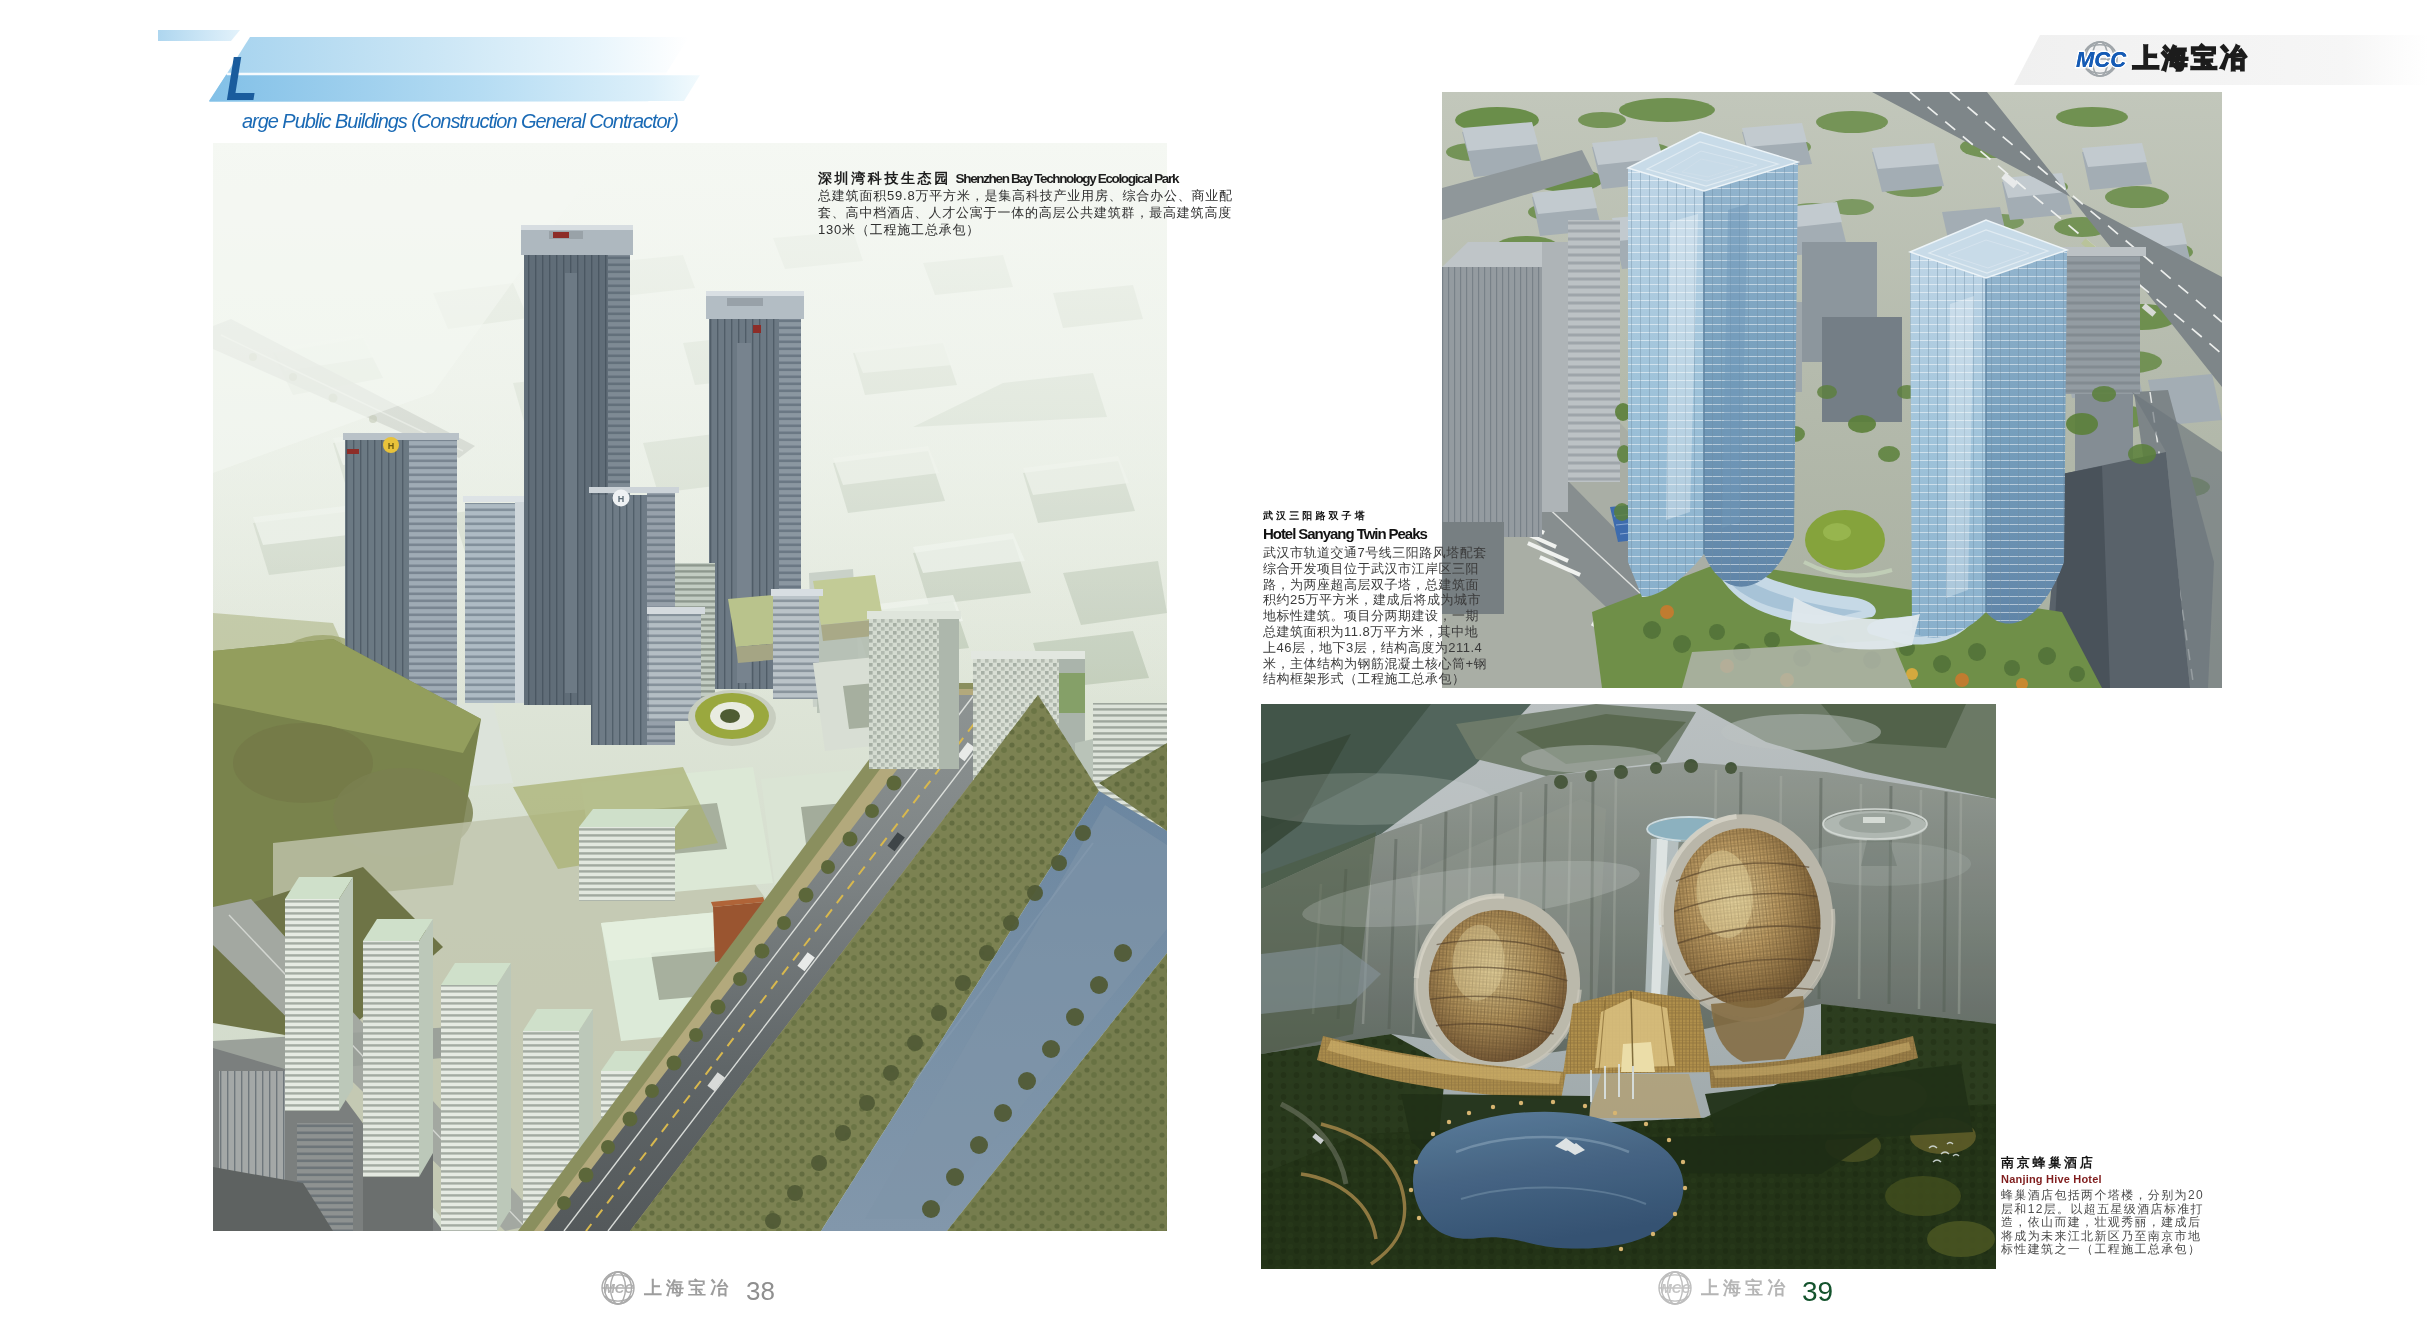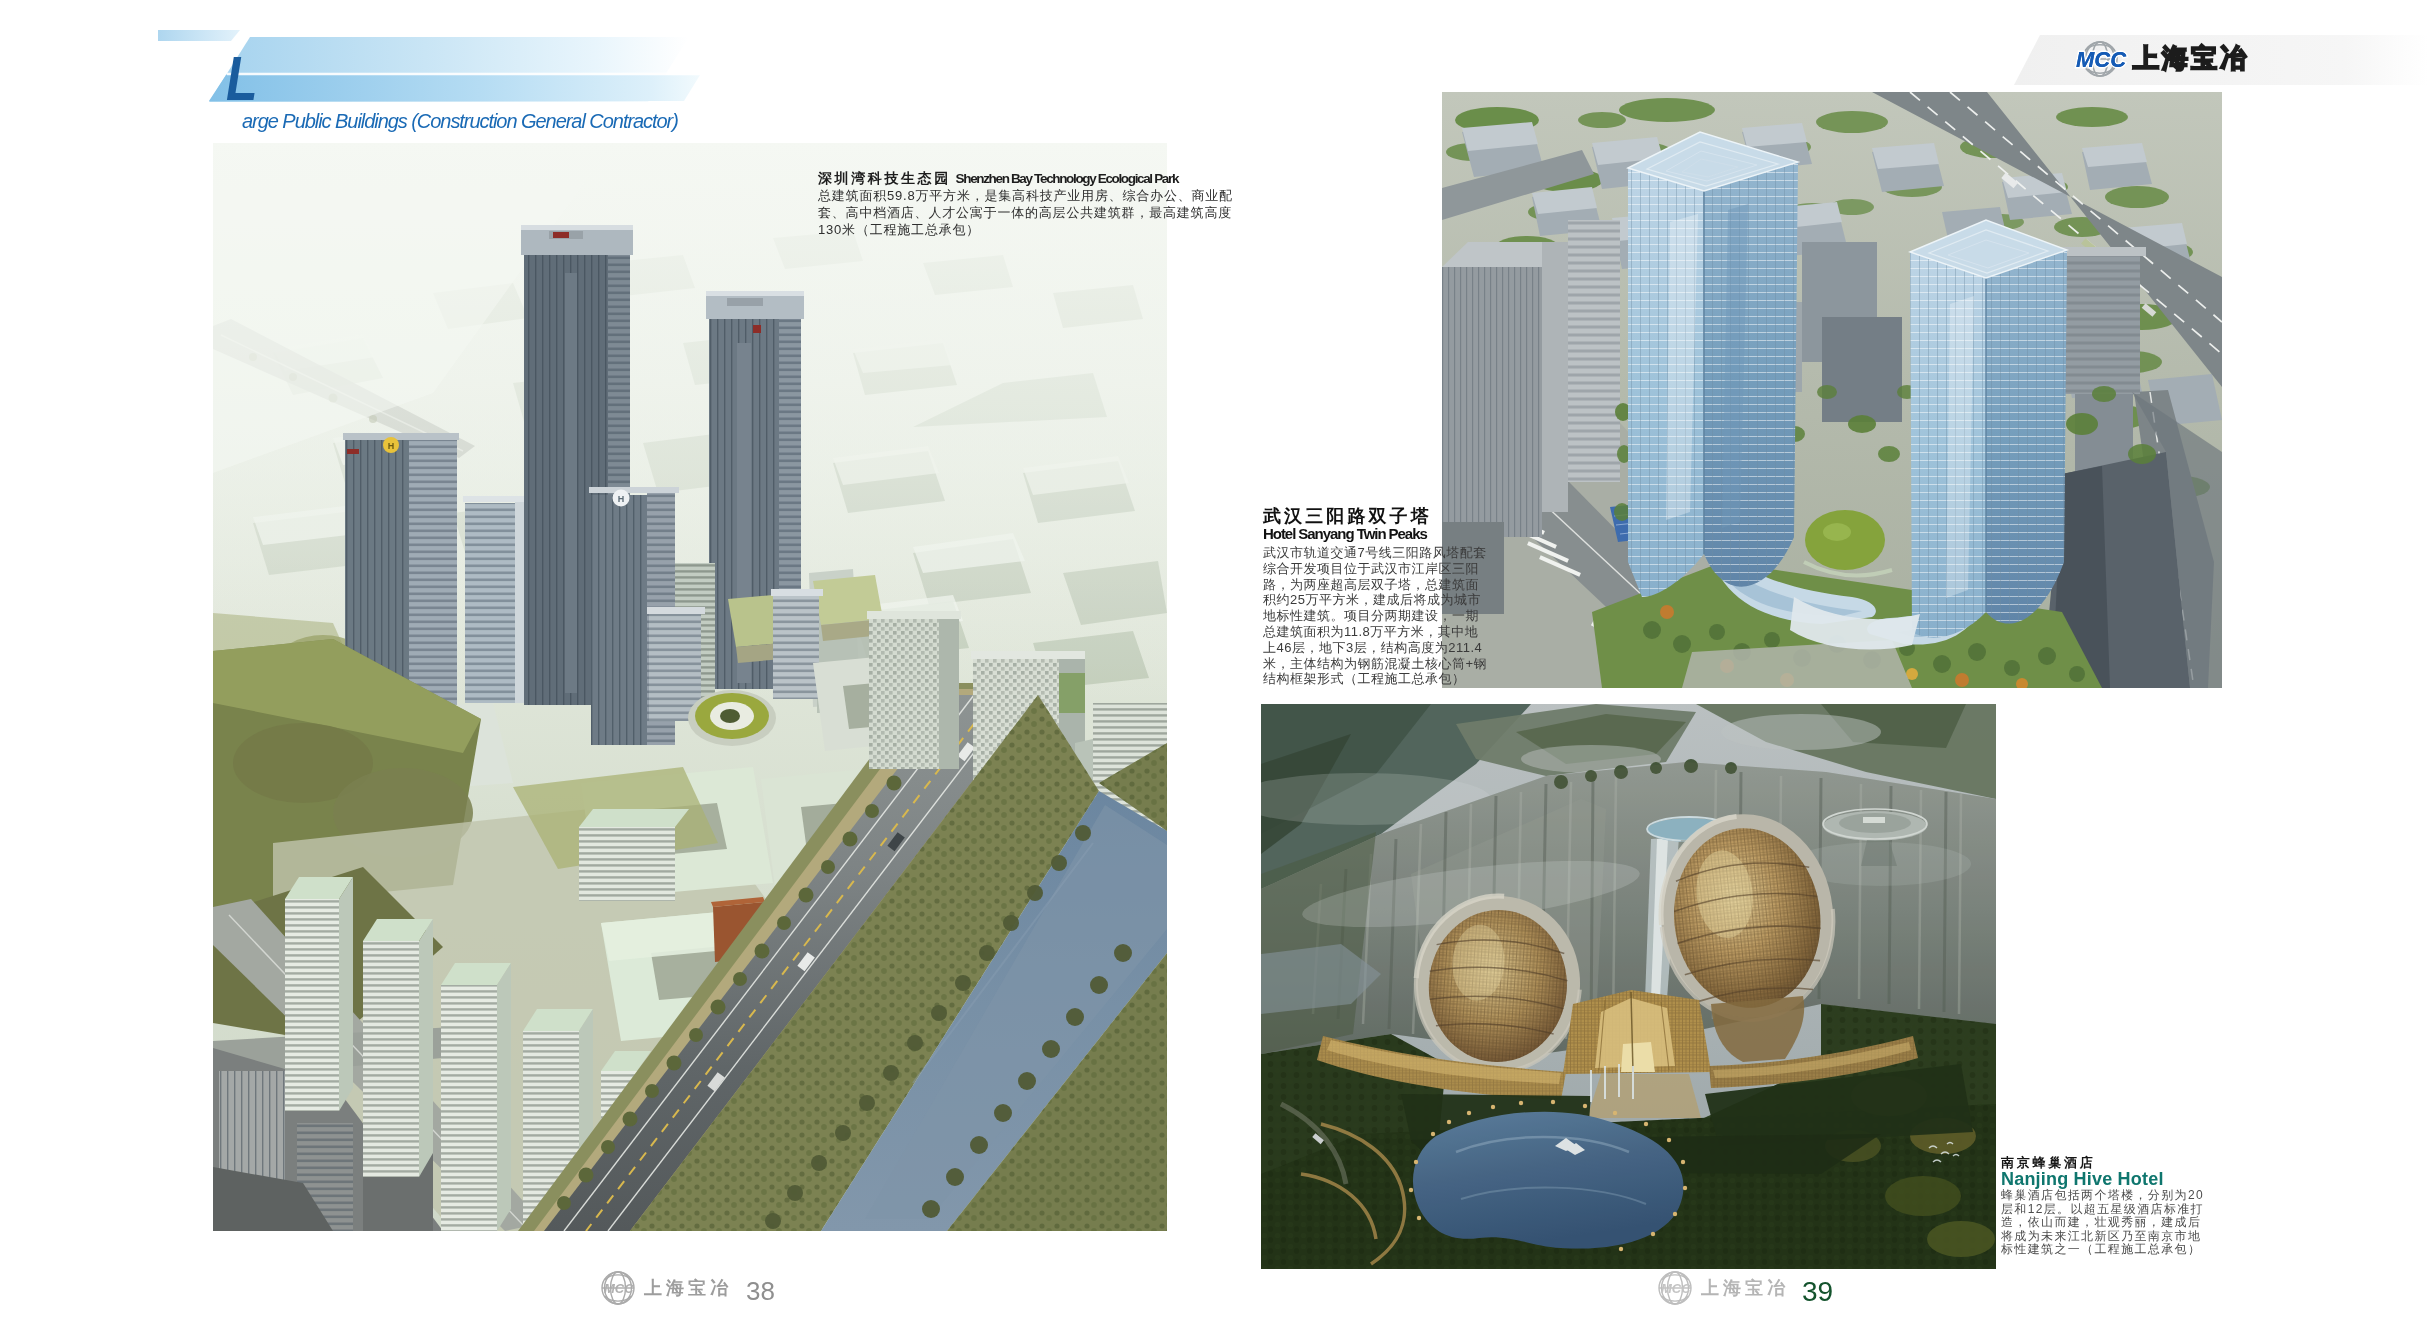--- a/index.html
+++ b/index.html
@@ -714,21 +714,21 @@
 
   <g>
     <path d="M352,505 C390,528 440,532 478,522 L470,553 C430,562 380,558 348,538 Z" fill="#dfe8ec" opacity="0.95"></path>
     <ellipse cx="403" cy="448" rx="40" ry="30" fill="#85a33c"></ellipse>
     <ellipse cx="395" cy="440" rx="14" ry="9" fill="#97b54e"></ellipse>
     <path d="M362,470 q42,22 88,8" stroke="#c2cfb8" stroke-width="4" fill="none" opacity="0.9"></path>
   </g>
 </svg>
 
 <div class="abs" style="left:1263px;top:508px;font-size:13px;line-height:15.8px;color:#3a3a3a;white-space:nowrap;">
-<div style="font-weight:bold;color:#111;font-size:18px;letter-spacing:3.1px;line-height:16px;">武汉三阳路双子塔</div>
+<div style="font-weight:bold;color:#111;font-size:10px;letter-spacing:3.1px;line-height:16px;">武汉三阳路双子塔</div>
 <div style="font-weight:bold;color:#111;font-size:15px;letter-spacing:-1.05px;line-height:18px;margin:1px 0 2px;">Hotel Sanyang Twin Peaks</div>
 <span style="letter-spacing:0.5px;">武汉市轨道交通7号线三阳路风塔配套<br>综合开发项目位于武汉市江岸区三阳<br>路，为两座超高层双子塔，总建筑面<br>积约25万平方米，建成后将成为城市<br>地标性建筑。项目分两期建设，一期<br>总建筑面积为11.8万平方米，其中地<br>上46层，地下3层，结构高度为211.4<br>米，主体结构为钢筋混凝土核心筒+钢<br>结构框架形式（工程施工总承包）</span>
 </div>
 
 <svg class="abs" style="left:1261px;top:704px" width="735" height="565" viewBox="0 0 735 565">
   <defs>
     <linearGradient id="Hsky" x1="0" y1="0" x2="0" y2="1">
       <stop offset="0" stop-color="#c3c9cb"></stop>
           <stop offset="0.6" stop-color="#aeb7ba"></stop>
       <stop offset="1" stop-color="#9da8ab"></stop>
@@ -964,21 +964,21 @@
   <rect x="52" y="432" width="11" height="5" fill="#d5d9db" transform="rotate(40 57 434)"></rect>
 
   <g stroke="#e8eef0" stroke-width="1.4" fill="none" opacity="0.85">
     <path d="M668,444 q4,-4 8,0 M680,450 q4,-4 8,0 M672,458 q4,-4 8,0 M686,440 q3,-3 6,0 M692,452 q3,-3 6,0"></path>
   </g>
   <rect width="735" height="565" fill="#1c281c" opacity="0.05"></rect>
 </svg>
 
 <div class="abs" style="left:2001px;top:1155px;font-size:12px;line-height:13.6px;color:#4c4c4c;white-space:nowrap;">
 <div style="font-weight:bold;color:#161616;font-size:13px;letter-spacing:2.75px;line-height:15px;">南京蜂巢酒店</div>
-<div style="font-weight:bold;color:#0f766e;font-size:18px;letter-spacing:0.2px;line-height:16px;margin:1px 0 2px;">Nanjing Hive Hotel</div>
+<div style="font-weight:bold;color:#7f1d1d;font-size:11px;letter-spacing:0.2px;line-height:16px;margin:1px 0 2px;">Nanjing Hive Hotel</div>
 <span style="letter-spacing:1.35px;text-align:center;">蜂巢酒店包括两个塔楼，分别为20<br>层和12层。以超五星级酒店标准打<br>造，依山而建，壮观秀丽，建成后<br>将成为未来江北新区乃至南京市地<br>标性建筑之一（工程施工总承包）</span>
 </div>
 
 <svg class="abs" style="left:598px;top:1270px" width="40" height="40" viewBox="0 0 40 40">
   <g stroke="#aaaaaa" fill="none" stroke-width="1.4" transform="translate(20,18)">
     <circle r="16"></circle>
         <ellipse rx="7.5" ry="16"></ellipse>
         <ellipse rx="13.5" ry="16"></ellipse>
     <line x1="-16" y1="0" x2="16" y2="0"></line>
     <path d="M-13.5,-8 a17,13 0 0,1 27,0 M-13.5,8 a17,13 0 0,0 27,0"></path>

